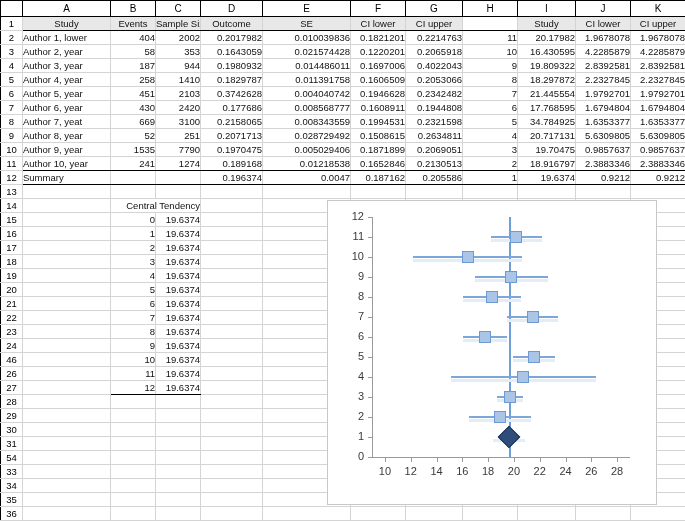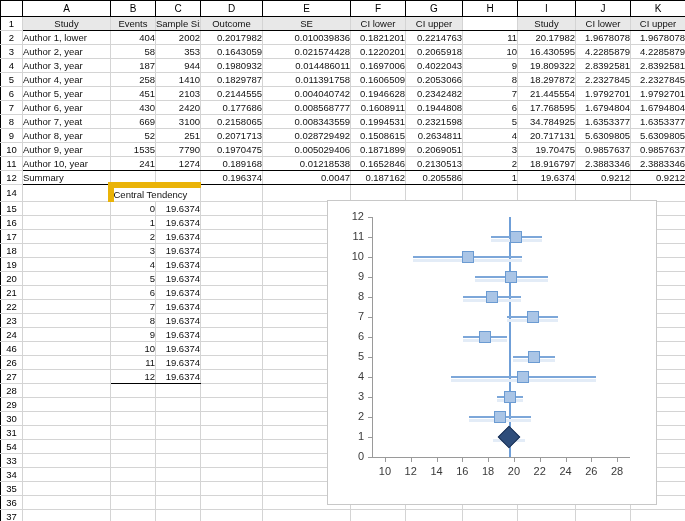--- a/index.html
+++ b/index.html
@@ -44,21 +44,21 @@
     white-space:normal;line-height:11px;
   }
   td.plain{background:#ffffff;}
 
   .hdrrow td{height:26px;}
   .thick-b{border-bottom:1px solid #000000 !important;}
   .thick-l{border-left:1px solid #000000 !important;}
 
   
   td.ctbox{border-left:1px solid #000;border-right:1px solid #000;}
-  td.cthdr{border:6px solid #eab308;border-bottom:1px solid #000;text-align:left;padding-left:3px;}
+  td.cthdr{border:1px solid #eab308;border-bottom:1px solid #000;text-align:right;padding-left:3px;}
 
   
   #chart{
     position:absolute;left:327px;top:200px;width:330px;height:305px;
     background:#ffffff;border:1px solid #c8c8c8;box-sizing:border-box;
   }
   #plotarea{position:absolute;left:0;top:0;width:100%;height:100%;}
   .ylab,.xlab{position:absolute;font-size:11px;color:#3a3a3a;font-family:"Liberation Sans",sans-serif;}
   .ylab{text-align:right;width:22px;}
   .xlab{text-align:center;width:20px;}
@@ -173,21 +173,21 @@
           <td class="num thick-l">8</td>
           <td class="num thick-l">18.297872</td>
           <td class="num">2.2327845</td>
           <td class="num">2.2327845</td>
         </tr>
         <tr>
           <td class="rowhdr">6</td>
           <td class="txt">Author 5, year</td>
           <td class="num">451</td>
           <td class="num">2103</td>
-          <td class="num">0.2144555</td>
+          <td class="num">0.3742628</td>
           <td class="num">0.004040742</td>
           <td class="num">0.1946628</td>
           <td class="num">0.2342482</td>
           <td class="num thick-l">7</td>
           <td class="num thick-l">21.445554</td>
           <td class="num">1.9792701</td>
           <td class="num">1.9792701</td>
         </tr>
         <tr>
           <td class="rowhdr">7</td>
@@ -265,20 +265,34 @@
           <td class="num thick-b"></td>
           <td class="num thick-b"></td>
           <td class="num thick-b">0.196374</td>
           <td class="num thick-b">0.0047</td>
           <td class="num thick-b">0.187162</td>
           <td class="num thick-b">0.205586</td>
           <td class="num thick-l thick-b">1</td>
           <td class="num thick-l thick-b">19.6374</td>
           <td class="num thick-b">0.9212</td>
           <td class="num thick-b">0.9212</td>
+        </tr>
+        <tr>
+          <td class="rowhdr">13</td>
+          <td class=""></td>
+          <td class=""></td>
+          <td class=""></td>
+          <td class=""></td>
+          <td class=""></td>
+          <td class=""></td>
+          <td class=""></td>
+          <td class="thick-l"></td>
+          <td class="thick-l"></td>
+          <td class=""></td>
+          <td class=""></td>
         </tr>
         <tr>
           <td class="rowhdr">14</td>
           <td></td>
           <td class="cthdr" colspan="2">Central Tendency</td>
           <td class=""></td>
           <td class=""></td>
           <td class=""></td>
           <td class=""></td>
           <td class="thick-l"></td>

